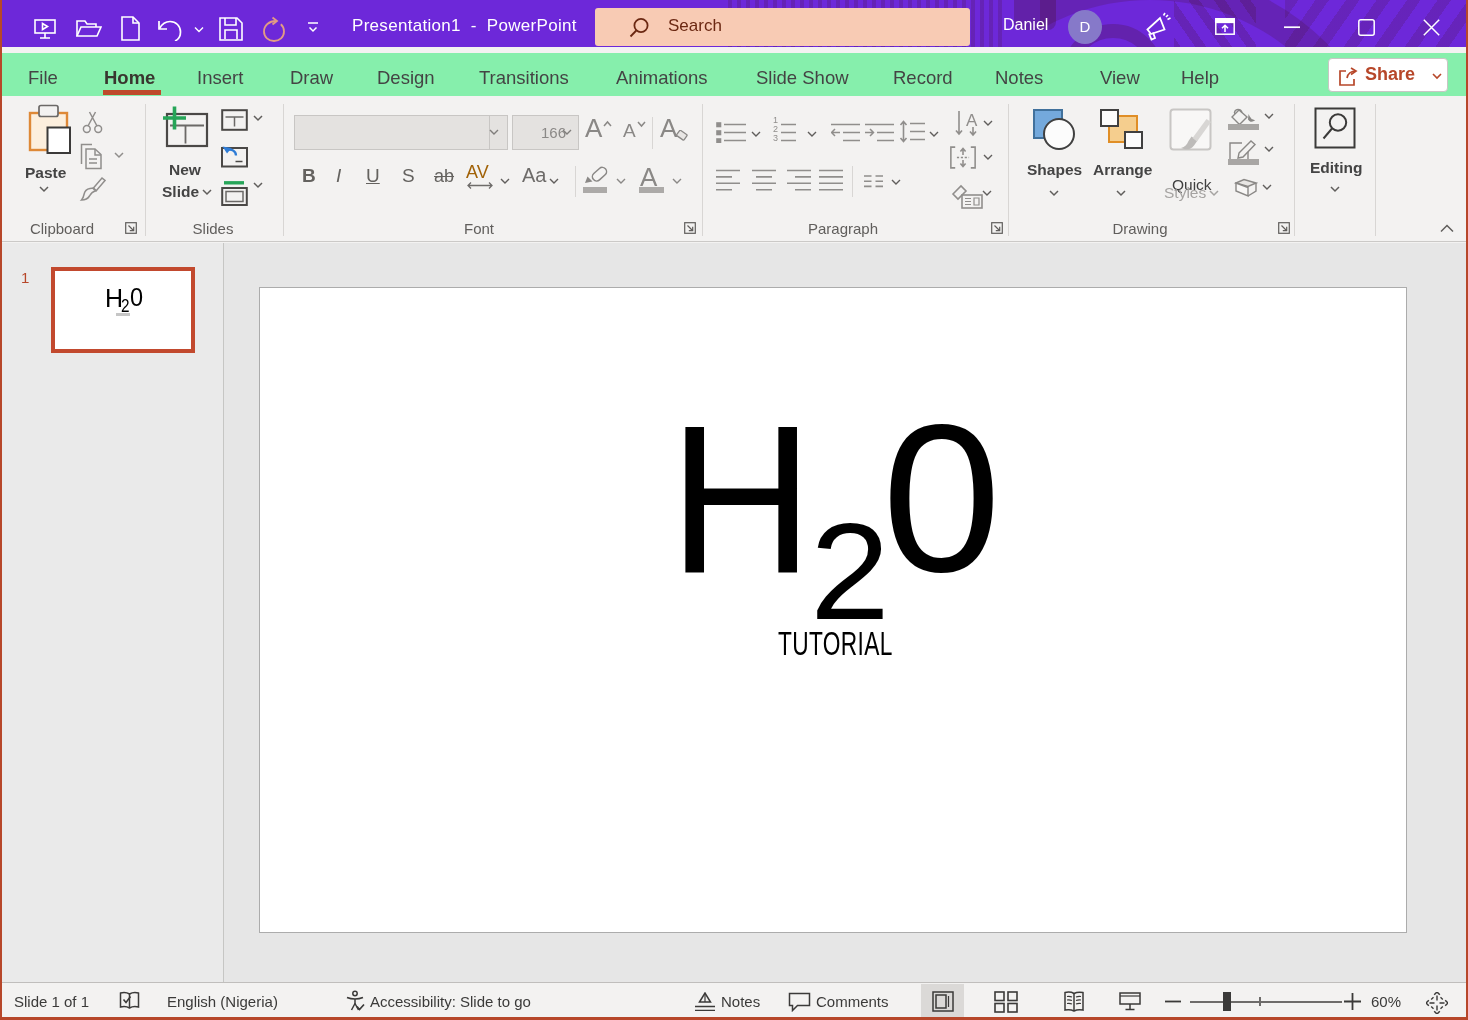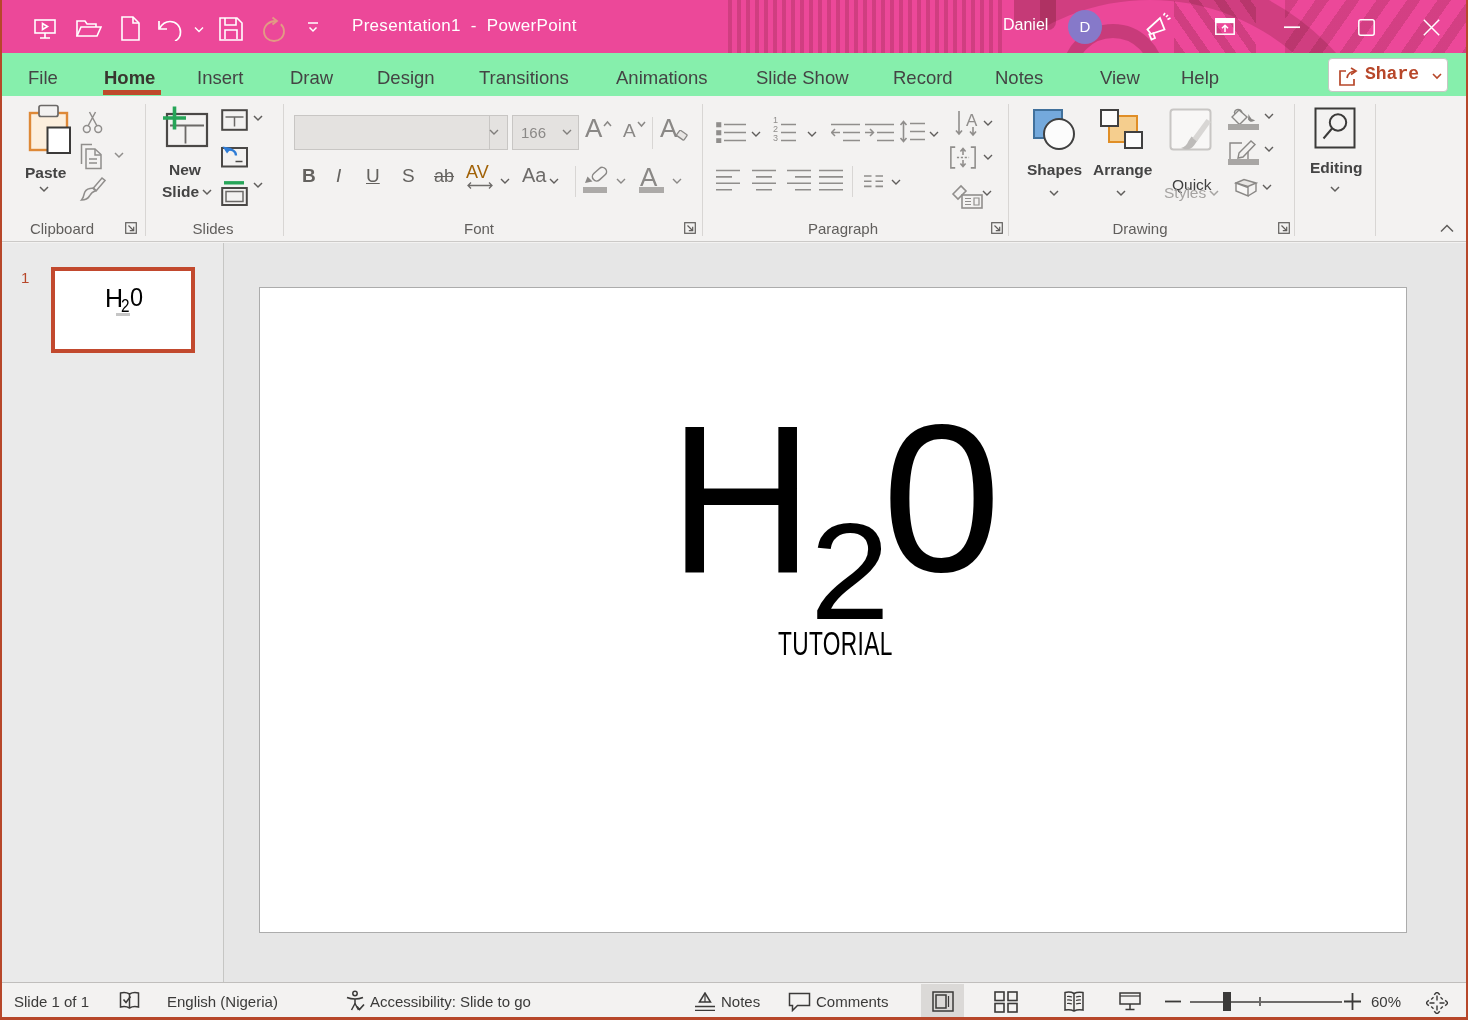--- a/index.html
+++ b/index.html
@@ -1,35 +1,35 @@
 <!DOCTYPE html>
 <html><head>
 <meta charset="utf-8">
 <style>
 * { margin:0; padding:0; box-sizing:border-box; }
 html,body { width:1468px; height:1020px; overflow:hidden; }
 body { font-family:"Liberation Sans", sans-serif; }
 #app { position:relative; width:1468px; height:1020px; background:#F3F2F1; }
 .abs { position:absolute; }
 
-#titlebar { position:absolute; left:0; top:0; width:1468px; height:53px; background:#ec4899; overflow:hidden; }
+#titlebar { position:absolute; left:0; top:0; width:1468px; height:47px; background:#6d28d9; overflow:hidden; }
 #titlebar svg { display:block; }
 .qat { position:absolute; }
 #ttl { position:absolute; left:352px; top:16px; color:#fff; font-size:17px; letter-spacing:0.3px; white-space:pre; }
 #search { position:absolute; left:595px; top:8px; width:375px; height:38px; background:#F8CBB4; border-radius:3px; }
 #search .stx { position:absolute; left:73px; top:8px; font-size:17px; color:#6B2812; }
 #daniel { position:absolute; left:1003px; top:16px; color:#fff; font-size:16px; }
 #avatar { position:absolute; left:1068px; top:10px; width:34px; height:34px; border-radius:50%; background:#8679C9; color:#fff; font-size:15px; text-align:center; line-height:34px; }
 
 #tabs { position:absolute; left:0; top:53px; width:1468px; height:43px; background:#86efac; }
 .tab { position:absolute; top:14px; font-size:18.5px; color:#444; }
 #hometab { font-weight:bold; color:#39362F; }
 #homeline { position:absolute; left:103px; top:37px; width:58px; height:5px; background:#BE4A2B; }
 #share { position:absolute; left:1328px; top:5px; width:120px; height:34px; background:#fff; border:1px solid #C8C6C4; border-radius:4px; }
-#share span { position:absolute; left:36px; top:5px; font-size:18px; font-weight:bold; color:#B7472A;font-family:Liberation Mono, monospace; }
+#share span { position:absolute; left:36px; top:5px; font-size:18px; font-weight:bold; color:#B7472A; }
 
 #ribbon { position:absolute; left:0; top:96px; width:1468px; height:146px; background:#F3F2F1; border-bottom:1px solid #CBC9C7; }
 .vsep { position:absolute; top:8px; width:1px; height:132px; background:#D8D6D4; }
 .glabel { position:absolute; top:124px; font-size:15px; color:#605E5C; text-align:center; }
 .launcher { position:absolute; width:12px; height:12px; }
 .btxt { position:absolute; font-size:15.5px; color:#444;font-weight:bold; }
 .gtxt { position:absolute; font-size:15.5px; color:#807E7C; }
 .combo { position:absolute; background:#E4E2E0; border:1px solid #C8C6C4; }
 
 #content { position:absolute; left:0; top:243px; width:1468px; height:739px; background:#E6E6E6; }
@@ -90,20 +90,27 @@
     <path d="M12.5 1.5L17 5l-4.5 3.5"></path>
     <path d="M16 5C9 5 4 9.5 4 15.5 4 21 8.5 25 14 25s10-4 10-9.5c0-3-1.2-5.5-3.2-7.2"></path>
   </svg>
   <svg class="qat" style="left:306px;top:21px" width="14" height="12" viewBox="0 0 14 12" fill="none" stroke="#fff" stroke-width="1.5">
     <path d="M2 2h10"></path>
         <path d="M3.5 6.5l3.5 3.5 3.5-3.5"></path>
   </svg>
 
   <div id="ttl">Presentation1  -  PowerPoint</div>
 
+  <div id="search">
+    <svg class="abs" style="left:33px;top:9px" width="22" height="22" viewBox="0 0 22 22" fill="none" stroke="#6B2812" stroke-width="1.8">
+      <circle cx="13" cy="8.5" r="6.6"></circle>
+          <path d="M8.3 13.5L2.5 19.5"></path>
+    </svg>
+    <span class="stx">Search</span>
+  </div>
 
   <div id="daniel">Daniel</div>
   <div id="avatar">D</div>
 
   <svg class="qat" style="left:1141px;top:12px" width="32" height="30" viewBox="0 0 32 30" fill="none" stroke="#fff" stroke-width="1.8">
     <path d="M6.5 17.5L19 6l4.5 11.5L10 22z"></path>
     <path d="M8 21.5l2.5 6 3.5-1.5-2-5.5"></path>
     <path d="M22.5 3.5L24 1M26.5 7.5L29.5 6M25 5l2-2" stroke-width="1.6"></path>
   </svg>
 
@@ -221,21 +228,21 @@
         <path d="M1 1l4 4 4-4"></path>
       </svg>
 
   <div class="combo" style="left:294px;top:19px;width:214px;height:35px"></div>
   <div class="abs" style="left:489px;top:20px;width:1px;height:33px;background:#C8C6C4"></div>
   <div class="abs" style="left:560px;top:20px;width:1px;height:33px;background:#C8C6C4"></div>
   <svg class="chv" style="left:489px;top:33px" width="10" height="7" viewBox="0 0 10 7" fill="none" stroke="#807E7C" stroke-width="1.4">
         <path d="M1 1l4 4 4-4"></path>
       </svg>
   <div class="combo" style="left:512px;top:19px;width:67px;height:35px"></div>
-  <div class="gtxt" style="left:521px;top:28px;font-size:15px;color:#8B8987">166</div>
+  <div class="gtxt" style="left:541px;top:28px;font-size:15px;color:#8B8987">166</div>
   <svg class="chv" style="left:562px;top:33px" width="10" height="7" viewBox="0 0 10 7" fill="none" stroke="#807E7C" stroke-width="1.4">
         <path d="M1 1l4 4 4-4"></path>
       </svg>
 
   <div class="abs" style="left:585px;top:17px;font-size:26px;color:#8A8886">A</div>
   <svg class="abs" style="left:603px;top:24px" width="9" height="7" viewBox="0 0 9 7" fill="none" stroke="#8A8886" stroke-width="1.5">
         <path d="M1 6l3.5-4L8 6"></path>
       </svg>
   <div class="abs" style="left:623px;top:24px;font-size:19px;color:#8A8886">A</div>
   <svg class="abs" style="left:637px;top:25px" width="9" height="7" viewBox="0 0 9 7" fill="none" stroke="#8A8886" stroke-width="1.5">

